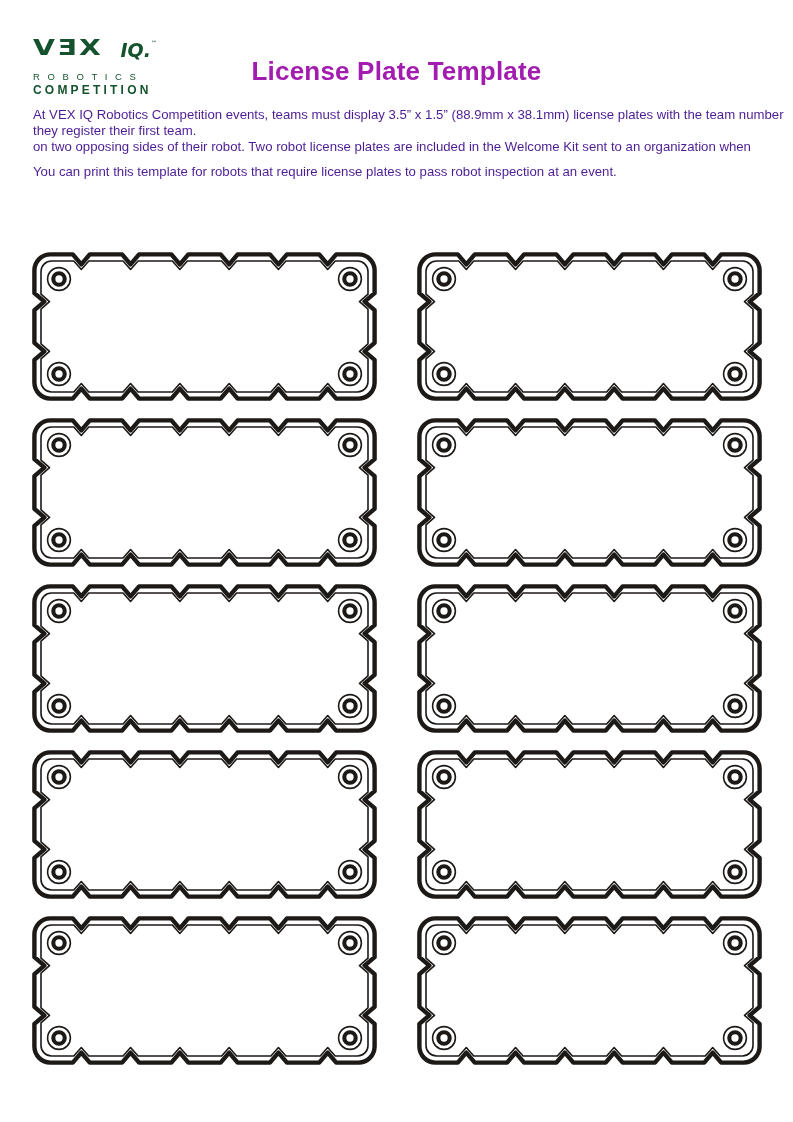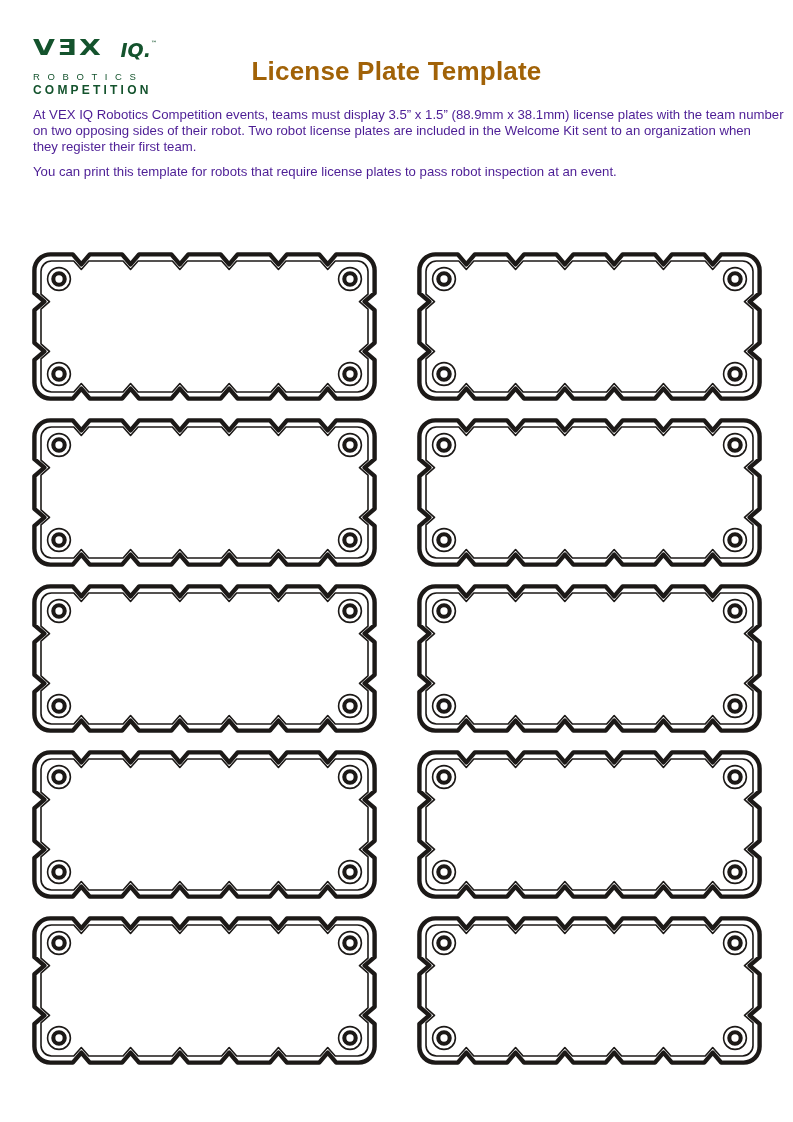--- a/index.html
+++ b/index.html
@@ -32,21 +32,21 @@
   }
   .logo-competition {
     margin-top:1px; font-size:12px; font-weight:bold;
     letter-spacing:3.2px; white-space:nowrap;
   }
 
   
   .title {
     position:absolute; top:56px; left:0; width:100%;
     text-align:center; font-size:26px; font-weight:bold;
-    letter-spacing:0.2px; color:#a16207;
+    letter-spacing:0.2px; color:#a21caf;
   }
 
   
   .intro {
     position:absolute; left:33px; top:107px; width:745px;
     font-size:13.2px; line-height:16px; color:#4c1d95;
   }
   .intro .line { white-space:nowrap; }
   .intro .bold { font-weight:bold; }
   .intro .print-note { margin-top:9px; }
@@ -70,22 +70,22 @@
       <span class="logo-iq"><span>IQ.</span><span class="logo-tm">™</span></span>
     </div>
     <div class="logo-robotics">ROBOTICS</div>
     <div class="logo-competition">COMPETITION</div>
   </div>
 
   <h1 class="title">License Plate Template</h1>
 
   <div class="intro">
     <div class="line">At VEX IQ Robotics Competition events, teams must display 3.5” x 1.5” (88.9mm x 38.1mm) license plates with the team number</div>
+    <div class="line">they register their first team.</div>
     <div class="line">on two opposing sides of their robot. Two robot license plates are included in the Welcome Kit sent to an organization when</div>
-    <div class="line">they register their first team.</div>
     <div class="line print-note">You can print this template for robots that require license plates to pass robot inspection at an event.</div>
   </div>
 
   <div class="plates-grid">
       <svg viewBox="0 0 345 149" class="plate">
         <path d="M 18.4 2.4 L 40.785714285714285 2.4 L 49.285714285714285 12.4 L 57.785714285714285 2.4 L 90.07142857142857 2.4 L 98.57142857142857 12.4 L 107.07142857142857 2.4 L 139.35714285714286 2.4 L 147.85714285714286 12.4 L 156.35714285714286 2.4 L 188.64285714285714 2.4 L 197.14285714285714 12.4 L 205.64285714285714 2.4 L 237.92857142857142 2.4 L 246.42857142857142 12.4 L 254.92857142857142 2.4 L 287.2142857142857 2.4 L 295.7142857142857 12.4 L 304.2142857142857 2.4 L 326.6 2.4 A 16 16 0 0 1 342.6 18.4 L 342.6 41.166666666666664 L 332.6 49.666666666666664 L 342.6 58.166666666666664 L 342.6 90.83333333333333 L 332.6 99.33333333333333 L 342.6 107.83333333333333 L 342.6 130.6 A 16 16 0 0 1 326.6 146.6 L 304.2142857142857 146.6 L 295.7142857142857 136.6 L 287.2142857142857 146.6 L 254.92857142857142 146.6 L 246.42857142857142 136.6 L 237.92857142857142 146.6 L 205.64285714285714 146.6 L 197.14285714285714 136.6 L 188.64285714285714 146.6 L 156.35714285714286 146.6 L 147.85714285714286 136.6 L 139.35714285714286 146.6 L 107.07142857142857 146.6 L 98.57142857142857 136.6 L 90.07142857142857 146.6 L 57.785714285714285 146.6 L 49.285714285714285 136.6 L 40.785714285714285 146.6 L 18.4 146.6 A 16 16 0 0 1 2.4 130.6 L 2.4 107.83333333333333 L 12.4 99.33333333333333 L 2.4 90.83333333333333 L 2.4 58.166666666666664 L 12.4 49.666666666666664 L 2.4 41.166666666666664 L 2.4 18.4 A 16 16 0 0 1 18.4 2.4 Z" fill="#ffffff" stroke="#1c1917" stroke-width="4.4" stroke-linejoin="round" stroke-linecap="round"></path>
         <path d="M 19.5 9 L 41.785714285714285 9 L 49.285714285714285 17.5 L 56.785714285714285 9 L 91.07142857142857 9 L 98.57142857142857 17.5 L 106.07142857142857 9 L 140.35714285714286 9 L 147.85714285714286 17.5 L 155.35714285714286 9 L 189.64285714285714 9 L 197.14285714285714 17.5 L 204.64285714285714 9 L 238.92857142857142 9 L 246.42857142857142 17.5 L 253.92857142857142 9 L 288.2142857142857 9 L 295.7142857142857 17.5 L 303.2142857142857 9 L 325.5 9 A 10.5 10.5 0 0 1 336 19.5 L 336 42.166666666666664 L 327.5 49.666666666666664 L 336 57.166666666666664 L 336 91.83333333333333 L 327.5 99.33333333333333 L 336 106.83333333333333 L 336 129.5 A 10.5 10.5 0 0 1 325.5 140 L 303.2142857142857 140 L 295.7142857142857 131.5 L 288.2142857142857 140 L 253.92857142857142 140 L 246.42857142857142 131.5 L 238.92857142857142 140 L 204.64285714285714 140 L 197.14285714285714 131.5 L 189.64285714285714 140 L 155.35714285714286 140 L 147.85714285714286 131.5 L 140.35714285714286 140 L 106.07142857142857 140 L 98.57142857142857 131.5 L 91.07142857142857 140 L 56.785714285714285 140 L 49.285714285714285 131.5 L 41.785714285714285 140 L 19.5 140 A 10.5 10.5 0 0 1 9 129.5 L 9 106.83333333333333 L 17.5 99.33333333333333 L 9 91.83333333333333 L 9 57.166666666666664 L 17.5 49.666666666666664 L 9 42.166666666666664 L 9 19.5 A 10.5 10.5 0 0 1 19.5 9 Z" fill="none" stroke="#1c1917" stroke-width="1.6" stroke-linejoin="round" stroke-linecap="round"></path>
         <g>
           <circle cx="27" cy="27" r="11.4" fill="none" stroke="#1c1917" stroke-width="1.6"></circle>
           <circle cx="27" cy="27" r="5.7" fill="none" stroke="#1c1917" stroke-width="4.1"></circle>

